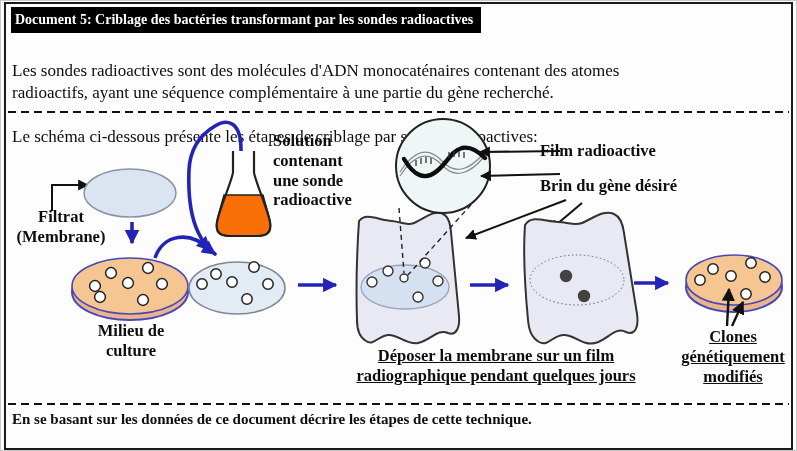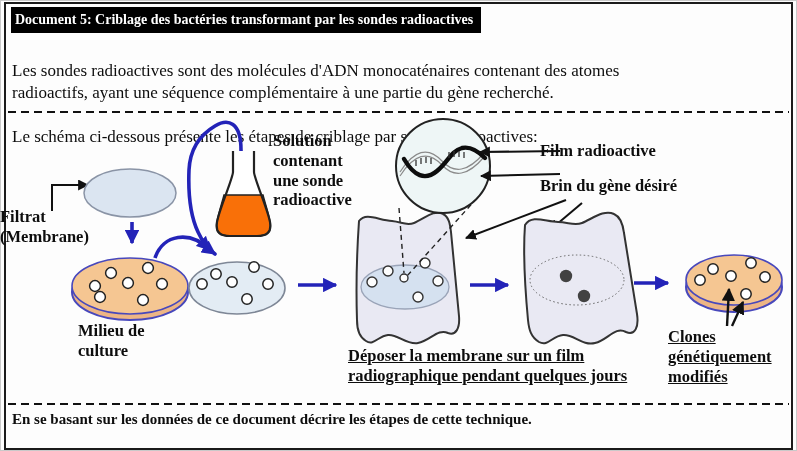--- a/index.html
+++ b/index.html
@@ -19,21 +19,21 @@
   }
   .intro {
     position:absolute; left:12px; top:38px; color:#0d0d0d;
     font-weight:normal; font-size:17px; line-height:22px; white-space:pre-line;
   }
   .svg-layer { position:absolute; left:0; top:0; }
   .lbl {
     position:absolute; font-weight:bold; color:#0d0d0d;
     font-size:16.5px; line-height:1.2; white-space:pre-line;
   }
-  .center { }
+  .center { text-align:center; }
   .footer {
     position:absolute; left:12px; top:411px; color:#0d0d0d;
     font-weight:bold; font-size:15px; white-space:nowrap;
   }
 </style>
 </head>
 <body>
 
 <div class="doc">
   <div class="frame"></div>

